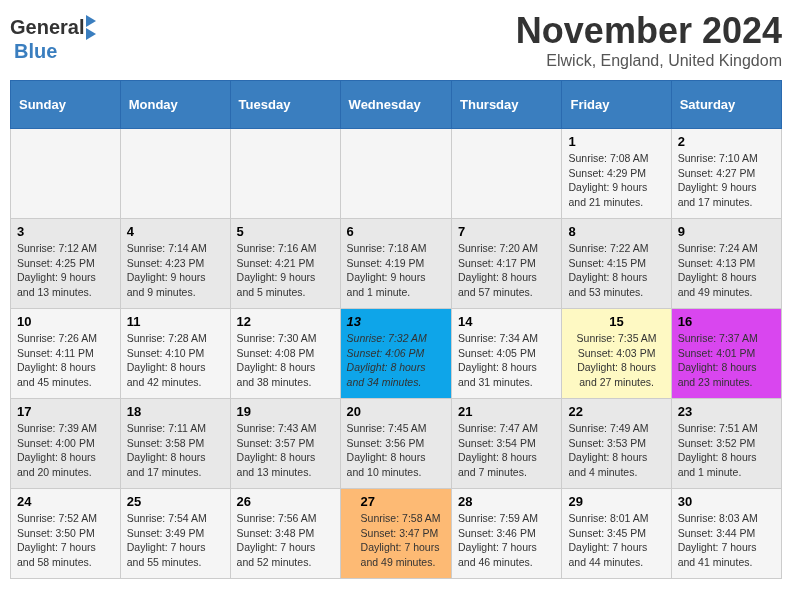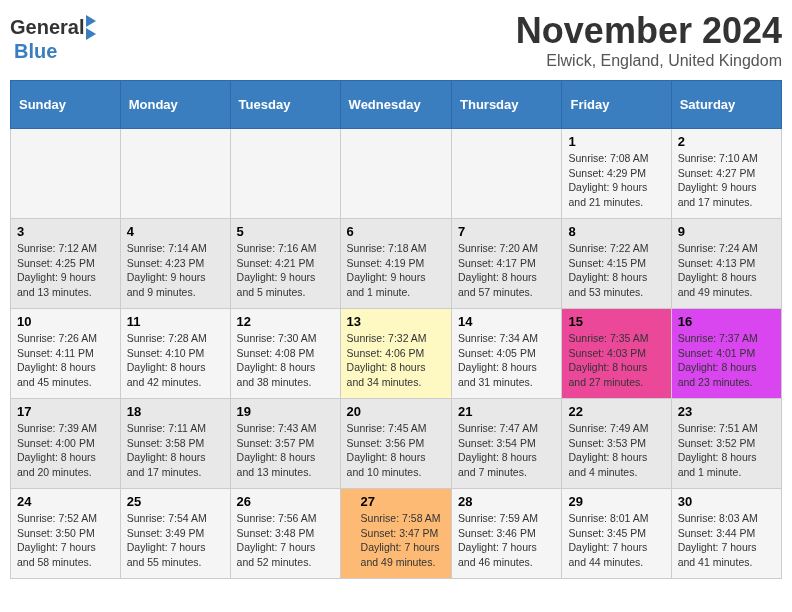--- a/index.html
+++ b/index.html
@@ -190,33 +190,33 @@
           <div class="day-details" style="white-space: pre-line;">Sunrise: 7:28 AM
 Sunset: 4:10 PM
 Daylight: 8 hours and 42 minutes.</div>
         </td>
         <td style="background: rgb(245, 245, 245);">
           <span class="day-num">12</span>
           <div class="day-details" style="white-space: pre-line;">Sunrise: 7:30 AM
 Sunset: 4:08 PM
 Daylight: 8 hours and 38 minutes.</div>
         </td>
-        <td style="background: #fef9c3;">
+        <td style="background: #0ea5e9; font-style: italic;">
           <span class="day-num">13</span>
           <div class="day-details" style="white-space: pre-line;">Sunrise: 7:32 AM
 Sunset: 4:06 PM
 Daylight: 8 hours and 34 minutes.</div>
         </td>
         <td style="background: rgb(245, 245, 245);">
           <span class="day-num">14</span>
           <div class="day-details" style="white-space: pre-line;">Sunrise: 7:34 AM
 Sunset: 4:05 PM
 Daylight: 8 hours and 31 minutes.</div>
         </td>
-        <td style="background: #ec4899;">
+        <td style="background: #fef9c3; text-align: center;">
           <span class="day-num">15</span>
           <div class="day-details" style="white-space: pre-line;">Sunrise: 7:35 AM
 Sunset: 4:03 PM
 Daylight: 8 hours and 27 minutes.</div>
         </td>
         <td style="background: #d946ef;">
           <span class="day-num">16</span>
           <div class="day-details" style="white-space: pre-line;">Sunrise: 7:37 AM
 Sunset: 4:01 PM
 Daylight: 8 hours and 23 minutes.</div>

